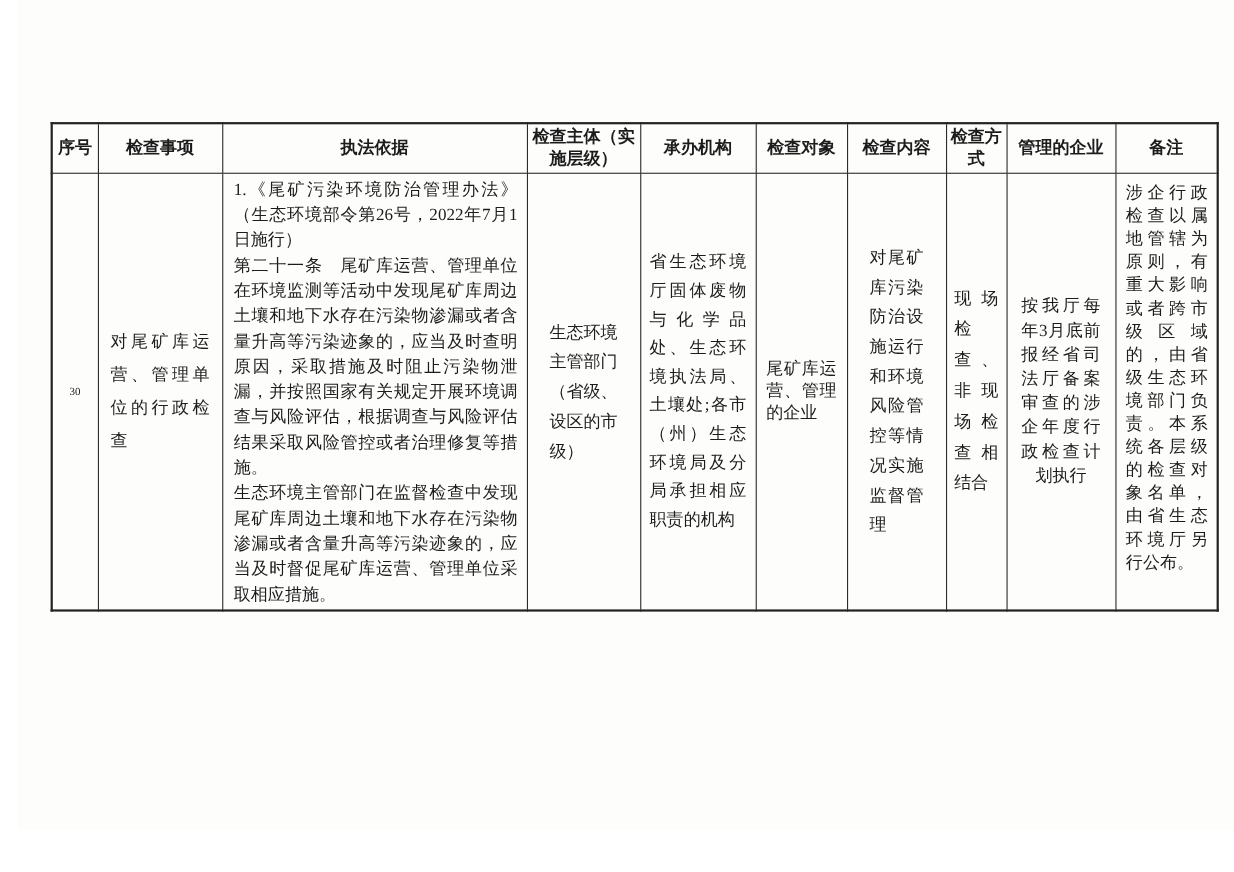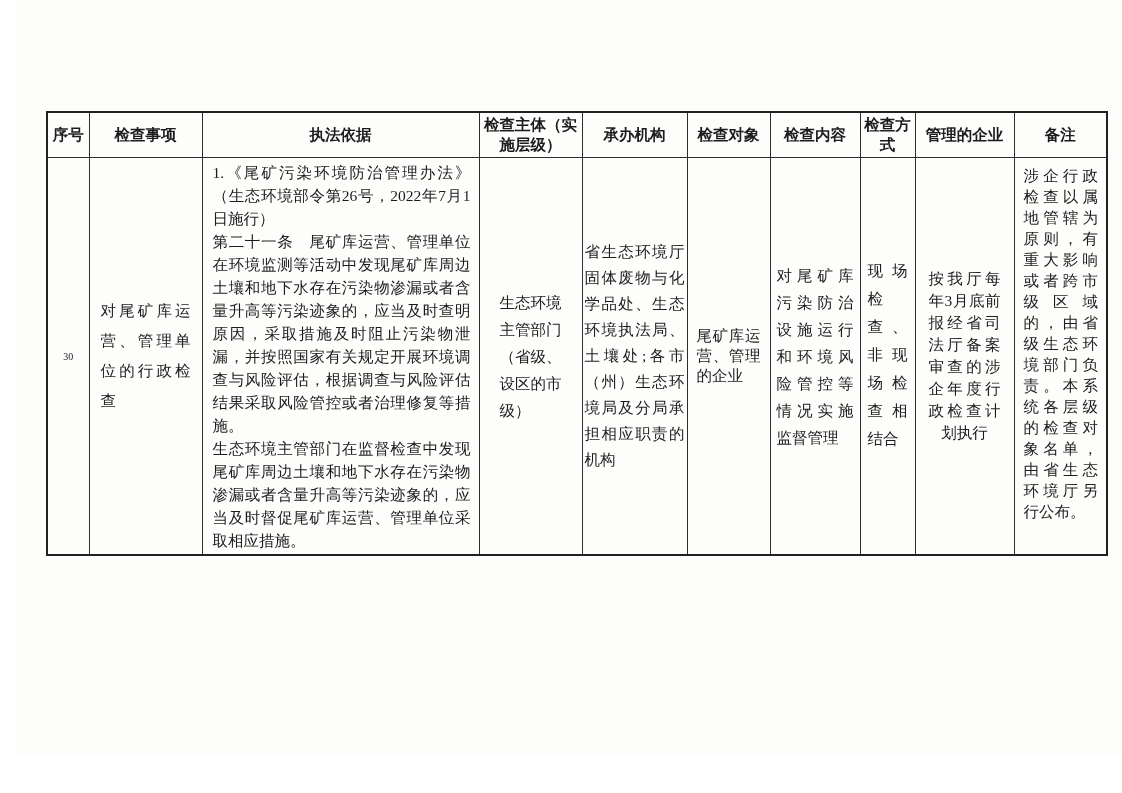--- a/index.html
+++ b/index.html
@@ -56,24 +56,24 @@
     line-height: 30px;
   }
   td.c-legal {
     vertical-align: top;
     padding: 3px 8px 2px 10px;
     white-space: pre-line;
   }
   .row-cont td.c-legal { line-height: 20px; }
   .row-30  td.c-legal { line-height: 23px; }
   td.c-subject { padding: 0 20px;  line-height: 27px; }
-  td.c-agency  { padding: 0 2px; line-height: 26px; }
+  td.c-agency  { padding: 0 8px; line-height: 26px; }
   td.c-target  { padding: 0 9px;  line-height: 20px; }
-  td.c-content { padding: 0 6px; line-height: 27px; }
-  td.c-method  { padding: 0 7px;  line-height: 28px; font-family: Liberation Mono, monospace; }
+  td.c-content { padding: 0 20px; line-height: 27px; }
+  td.c-method  { padding: 0 7px;  line-height: 28px; }
   td.c-freq    { padding: 0 13px;  line-height: 22px; text-align: justify; text-align-last: center; }
   td.c-note {
     vertical-align: top;
     padding: 7px 8px 2px 9px;
     line-height: 21px;
     white-space: pre-line;
   }
   .page-number {
     position: absolute;
     left: 0;

